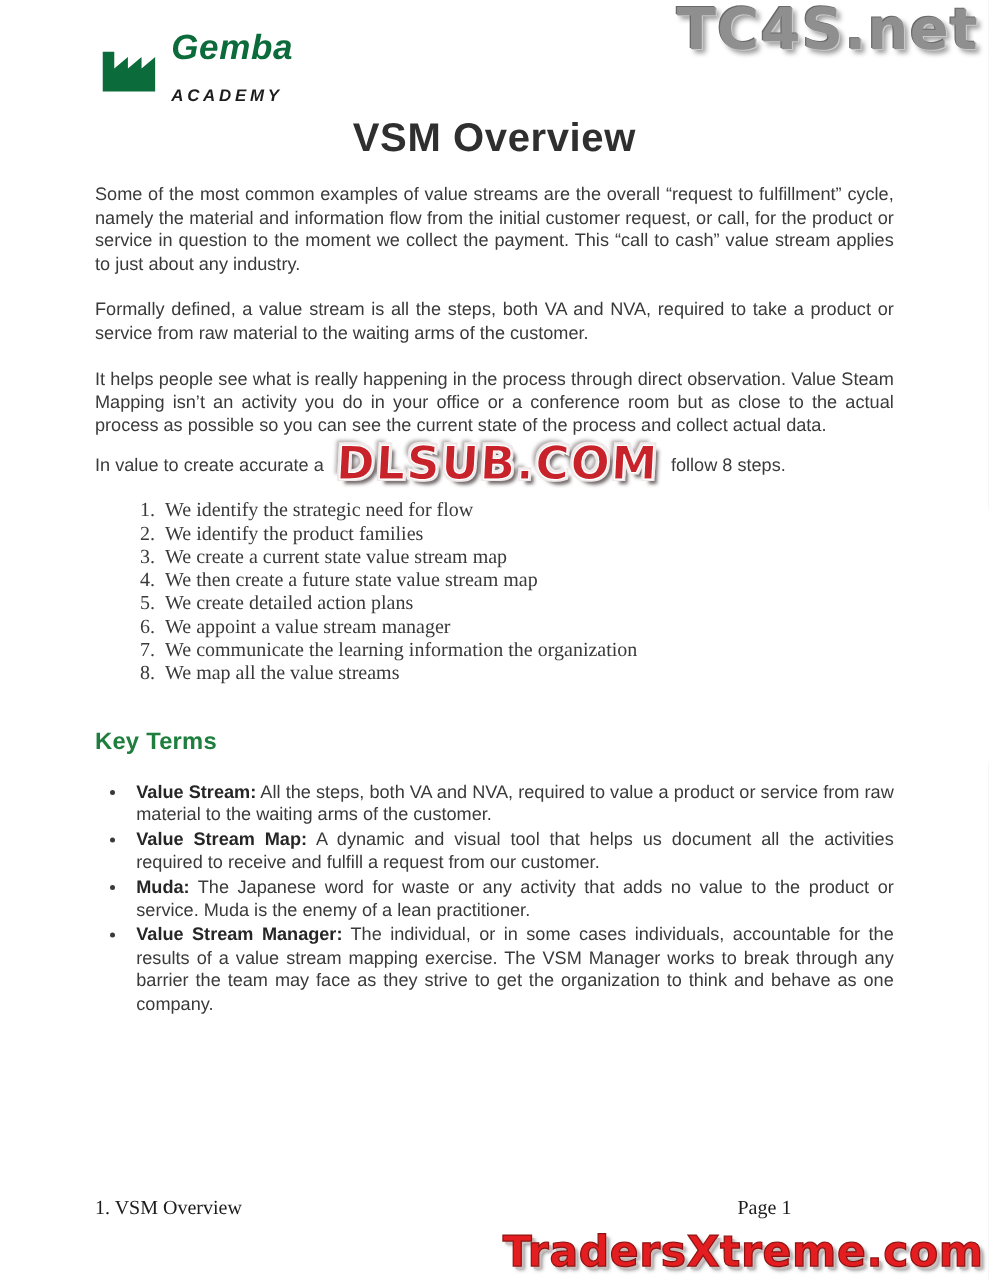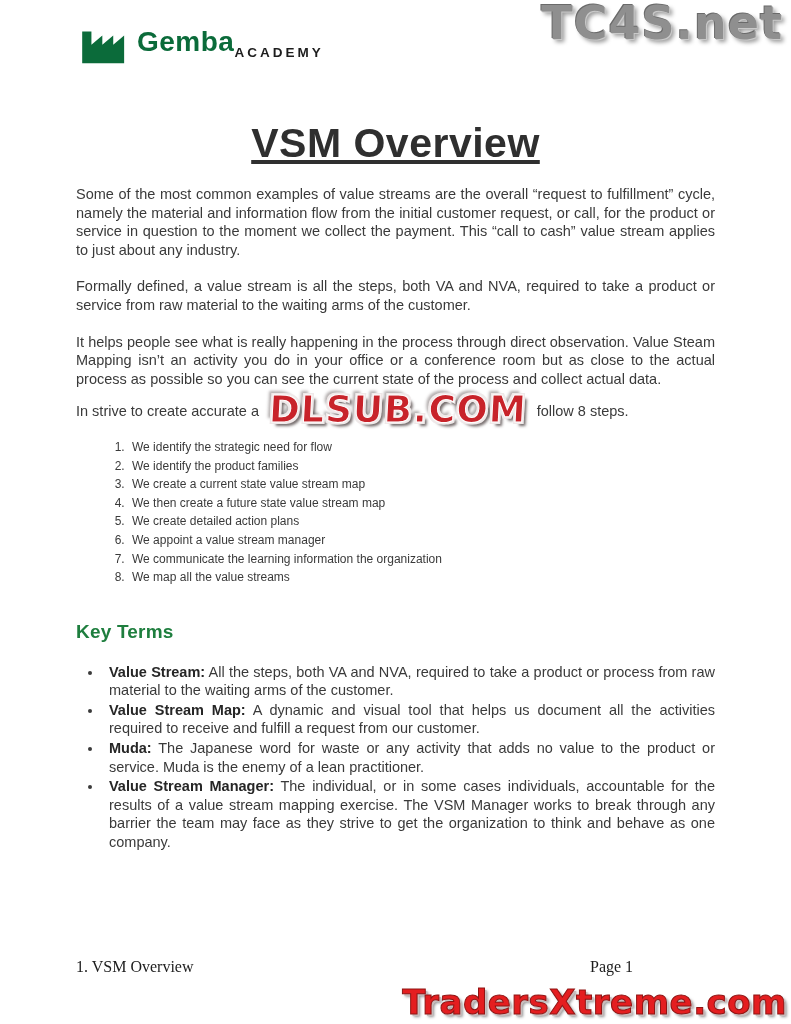--- a/index.html
+++ b/index.html
@@ -12,21 +12,21 @@
     color:#3a3a3a;
     overflow:hidden;
   }
 
   
   .logo {
     position:absolute; top:24px; left:78px;
     display:flex; align-items:center; gap:7px;
   }
   .logo svg { display:block; }
-  .logo-text { display:flex; flex-direction:row; line-height:1; }
+  .logo-text { display:flex; flex-direction:column; line-height:1;font-style:italic; }
   .logo-brand {
     color:#0b6b3a; font-size:28px; font-weight:bold; letter-spacing:0.5px;
   }
   .logo-sub {
     color:#1d1d1d; font-size:13.5px; font-weight:bold; letter-spacing:3px; margin-top:18px;
   }
 
   
   .wm-top {
     position:absolute; top:-4px; right:8px;
@@ -52,42 +52,41 @@
     position:absolute; top:982px; right:4px;
     font-family:"DejaVu Sans", sans-serif;
     font-size:34px; font-weight:bold; letter-spacing:0.5px;
     color:#e41e20;
     -webkit-text-stroke:1px #8d1312;
     text-shadow:2px 2px 0 #c9bcbc, 3px 3px 3px rgba(120,120,120,.8);
   }
 
   
   .doc-title {
-    margin:0; padding-top:120px;
+    margin:0; padding-top:92px;
     text-align:center;
-    font-size:41px; font-weight:600; letter-spacing:0.5px;
+    font-size:32px; font-weight:600; letter-spacing:0.5px;
     color:#2f2f2f;
-    text-decoration:underline;
   }
   .content { margin:0 76px; }
   .section-heading {
     margin:34px 0 0 0;
     color:#1e7e3e;
     font-size:19px; font-weight:bold; letter-spacing:0.2px;
   }
   .para {
     margin:18px 0 0 0;
     font-size:14.5px; line-height:18.6px;
     text-align:justify;
     color:#3a3a3a;
   }
   .para-with-wm { margin-top:14px; }
   ol.steps {
     margin:17px 0 0 30px; padding-left:22px;
-    font-size:12px; line-height:18.6px;
+    font-size:16px; line-height:18.6px;font-family:Liberation Serif, serif;
   }
   ol.steps li { padding-left:4px; }
   ul.terms {
     margin:20px 0 0 10px; padding-left:17px;
     font-size:14.5px; line-height:18.6px;
   }
   ul.terms li { margin:0 0 1px 0; padding-left:6px; text-align:justify; }
   .term { font-weight:bold; color:#262626; }
 
   
@@ -121,41 +120,41 @@
   <h1 class="doc-title">VSM Overview</h1>
 
   <div class="content">
 
 
     <p class="para">Some of the most common examples of value streams are the overall “request to fulfillment” cycle, namely the material and information flow from the initial customer request, or call, for the product or service in question to the moment we collect the payment.  This “call to cash” value stream applies to just about any industry.</p>
     <p class="para">Formally defined, a value stream is all the steps, both VA and NVA, required to take a product or service from raw material to the waiting arms of the customer.</p>
     <p class="para">It helps people see what is really happening in the process through direct observation.  Value Steam Mapping isn’t an activity you do in your office or a conference room but as close to the actual process as possible so you can see the current state of the process and collect actual data.</p>
 
     <p class="para para-with-wm">
-      <span>In strive to create accurate a</span>
+      <span>In value to create accurate a</span>
       <span class="wm-center">DLSUB.COM</span>
       <span>follow 8 steps.</span>
     </p>
 
     <ol class="steps">
       <li>We identify the strategic need for flow</li>
       <li>We identify the product families</li>
       <li>We create a current state value stream map</li>
       <li>We then create a future state value stream map</li>
       <li>We create detailed action plans</li>
       <li>We appoint a value stream manager</li>
       <li>We communicate the learning information the organization</li>
       <li>We map all the value streams</li>
     </ol>
 
     <h2 class="section-heading">Key Terms</h2>
 
     <ul class="terms">
       <li>
-        <span class="term">Value Stream:</span><span> All the steps, both VA and NVA, required to take a product or process from raw material to the waiting arms of the customer.</span>
+        <span class="term">Value Stream:</span><span> All the steps, both VA and NVA, required to value a product or service from raw material to the waiting arms of the customer.</span>
       </li>
       <li>
         <span class="term">Value Stream Map:</span><span> A dynamic and visual tool that helps us document all the activities required to receive and fulfill a request from our customer.</span>
       </li>
       <li>
         <span class="term">Muda:</span><span> The Japanese word for waste or any activity that adds no value to the product or service.  Muda is the enemy of a lean practitioner.</span>
       </li>
       <li>
         <span class="term">Value Stream Manager:</span><span> The individual, or in some cases individuals, accountable for the results of a value stream mapping exercise.  The VSM Manager works to break through any barrier the team may face as they strive to get the organization to think and behave as one company.</span>
       </li>

